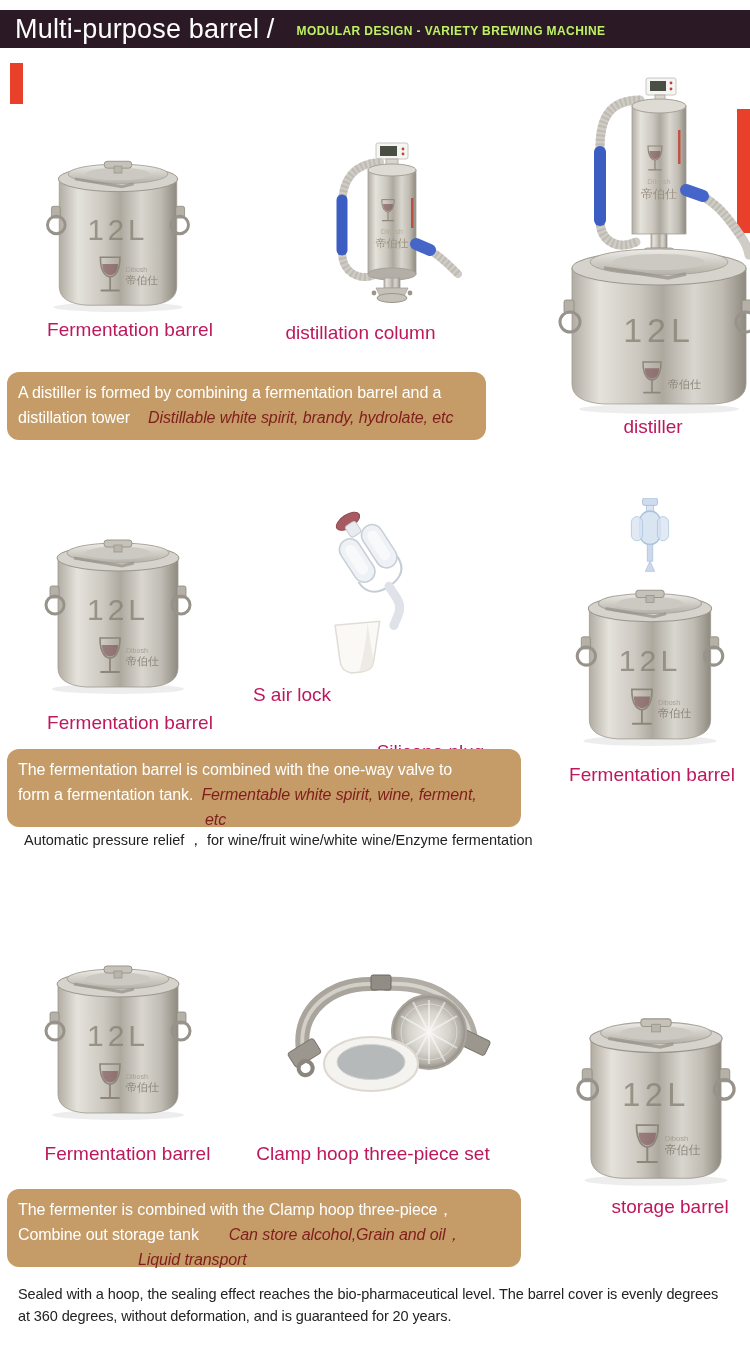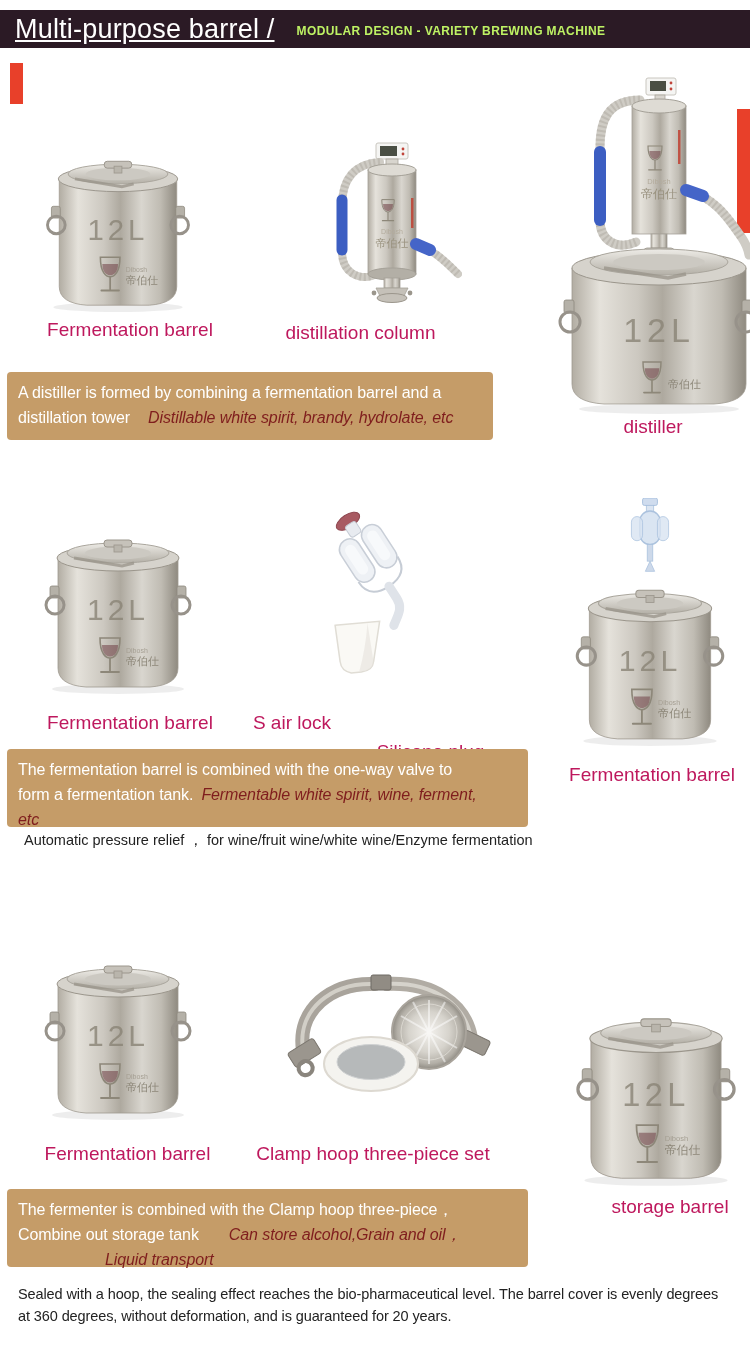--- a/index.html
+++ b/index.html
@@ -1,32 +1,32 @@
 <!DOCTYPE html>
 <html><head>
 <meta charset="utf-8">
 <style>
   html,body{margin:0;padding:0;background:#ffffff;}
   #canvas{position:relative;width:750px;height:1356px;background:#ffffff;overflow:hidden;
           font-family:"Liberation Sans","DejaVu Sans",sans-serif;}
   
   .topbar{position:absolute;left:0;top:10px;width:750px;height:38px;background:#2b1a25;
           display:flex;align-items:center;}
-  .topbar .title{color:#ffffff;font-size:27px;margin-left:15px;white-space:nowrap;letter-spacing:.2px;text-decoration:underline;}
+  .topbar .title{color:#ffffff;font-size:27px;margin-left:15px;white-space:nowrap;letter-spacing:.2px;}
   .topbar .subtitle{color:#bef264;font-size:12px;font-weight:bold;margin-left:22px;
                     letter-spacing:.4px;white-space:nowrap;padding-top:4px;}
   .redbar{position:absolute;background:#e8402a;}
   .redbar.left{left:10px;top:63px;width:13px;height:41px;}
   .redbar.right{left:737px;top:109px;width:13px;height:124px;}
   
   .ph{position:absolute;}
   
   .lbl{position:absolute;font-size:19px;color:#be185d;text-align:center;white-space:nowrap;}
   
-  .note{position:absolute;background:#c59c68;border-radius:4px;padding:8px 11px 6px 11px;
+  .note{position:absolute;background:#c59c68;border-radius:12px;padding:8px 4px 6px 11px;
         font-size:16px;line-height:25px;letter-spacing:-0.1px;}
   .note .ln{white-space:nowrap;}
   .hl{color:#ffffff;}
   .pl{color:#7f1d1d;font-style:italic;}
   .gap8{display:inline-block;width:8px;}
   .gap18{display:inline-block;width:18px;}
   .gap30{display:inline-block;width:30px;}
   .smalltext{position:absolute;font-size:14.5px;color:#222222;white-space:nowrap;}
   .footer-line{position:absolute;font-size:14.5px;color:#222222;white-space:nowrap;letter-spacing:-0.1px;}
 </style>
@@ -230,30 +230,30 @@
   </svg>
   <svg class="ph" style="left:300px;top:508px;width:138px;height:172px" viewBox="0 0 135 170">
     <use href="#sym-airlock-plug" xlink:href="#sym-airlock-plug"></use>
   </svg>
   <svg class="ph" style="left:560px;top:498px;width:180px;height:250px" viewBox="0 0 180 250">
     <use href="#sym-blue-airlock" xlink:href="#sym-blue-airlock" x="64" y="0" width="52" height="78"></use>
     <use href="#sym-barrel" xlink:href="#sym-barrel" x="4" y="58" width="172" height="192"></use>
   </svg>
 
   <div class="lbl" style="left:15px;top:712px;width:230px">Fermentation barrel</div>
-  <div class="lbl" style="left:222px;top:712px;width:140px">S air lock</div>
+  <div class="lbl" style="left:222px;top:684px;width:140px">S air lock</div>
   <div class="lbl" style="left:358px;top:741px;width:145px">Silicone plug</div>
   <div class="lbl" style="left:552px;top:764px;width:200px">Fermentation barrel</div>
 
   <div class="note" style="left:7px;top:749px;width:499px;height:64px">
     <div class="ln"><span class="hl">The fermentation barrel is combined with the one-way valve to</span></div>
     <div class="ln">
       <span class="hl">form a fermentation tank.</span><span class="gap8"></span><span class="pl">Fermentable white spirit, wine, ferment,</span>
     </div>
-    <div class="ln" style=""><span class="pl">etc</span></div>
+    <div class="ln" style="margin-left:187px"><span class="pl">etc</span></div>
   </div>
 
   <div class="smalltext" style="left:24px;top:831px">Automatic pressure relief ，  for wine/fruit wine/white wine/Enzyme fermentation</div>
 
   <svg class="ph" style="left:38px;top:932px;width:160px;height:190px" viewBox="0 0 160 190">
     <use href="#sym-barrel" xlink:href="#sym-barrel"></use>
   </svg>
   <svg class="ph" style="left:283px;top:948px;width:212px;height:148px" viewBox="0 0 212 148">
     <use href="#sym-clamp-set" xlink:href="#sym-clamp-set"></use>
   </svg>
@@ -263,19 +263,19 @@
 
   <div class="lbl" style="left:10px;top:1143px;width:235px">Fermentation barrel</div>
   <div class="lbl" style="left:253px;top:1143px;width:240px">Clamp hoop three-piece set</div>
   <div class="lbl" style="left:570px;top:1196px;width:200px">storage barrel</div>
 
   <div class="note" style="left:7px;top:1189px;width:499px;height:64px">
     <div class="ln"><span class="hl">The fermenter is combined with the Clamp hoop three-piece，</span></div>
     <div class="ln">
       <span class="hl">Combine out storage tank</span><span class="gap30"></span><span class="pl">Can store alcohol,Grain and oil，</span>
     </div>
-    <div class="ln" style="margin-left:87px"><span class="pl">Liquid transport</span></div>
+    <div class="ln" style="margin-left:120px"><span class="pl">Liquid transport</span></div>
   </div>
 
   <div class="footer-line" style="left:18px;top:1286px">Sealed with a hoop, the sealing effect reaches the bio-pharmaceutical level. The barrel cover is evenly degrees</div>
   <div class="footer-line" style="left:18px;top:1308px">at 360 degrees, without deformation, and is guaranteed for 20 years.</div>
 
 </div>
 
 </body></html>

